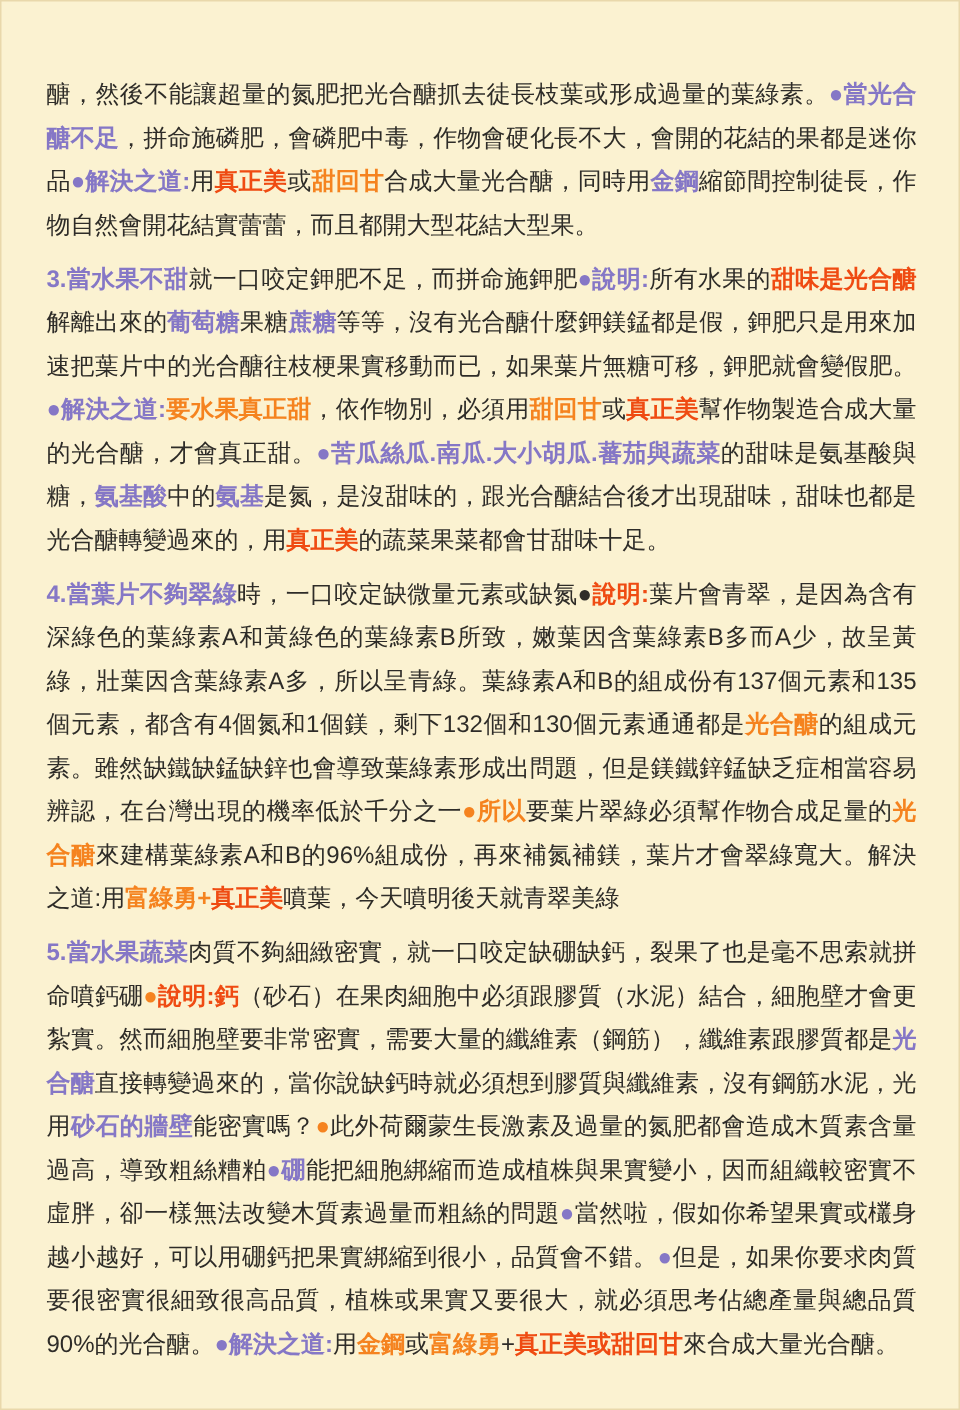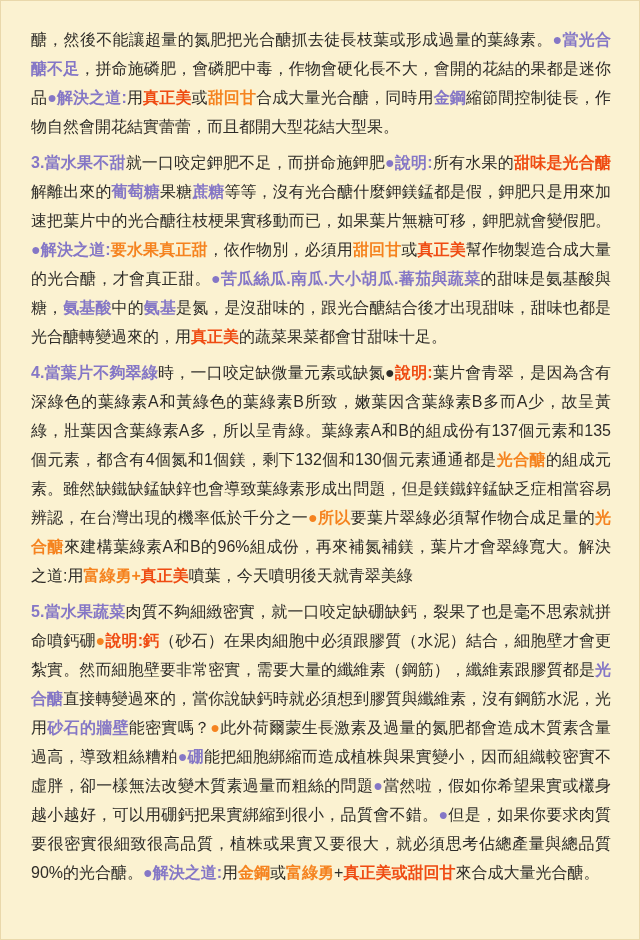--- a/index.html
+++ b/index.html
@@ -9,21 +9,21 @@
   body {
     width: 640px;
     height: 940px;
     background: var(--bg, #FBF2D1);
     font-family: "Liberation Sans", "DejaVu Sans", sans-serif;
     overflow: hidden;
     box-sizing: border-box;
     border: 1px solid #e9d8ab;
   }
   .doc {
-    padding: 24px 30px 0 30px;
+    padding: 48px 30px 0 30px;
     width: 580px;
     color: var(--ink, #2E2C28);
     font-size: 16px;
     line-height: 29px;
     text-align: justify;
     text-justify: inter-ideograph;
   }
   .doc p {
     margin: 0 0 7px 0;
   }

